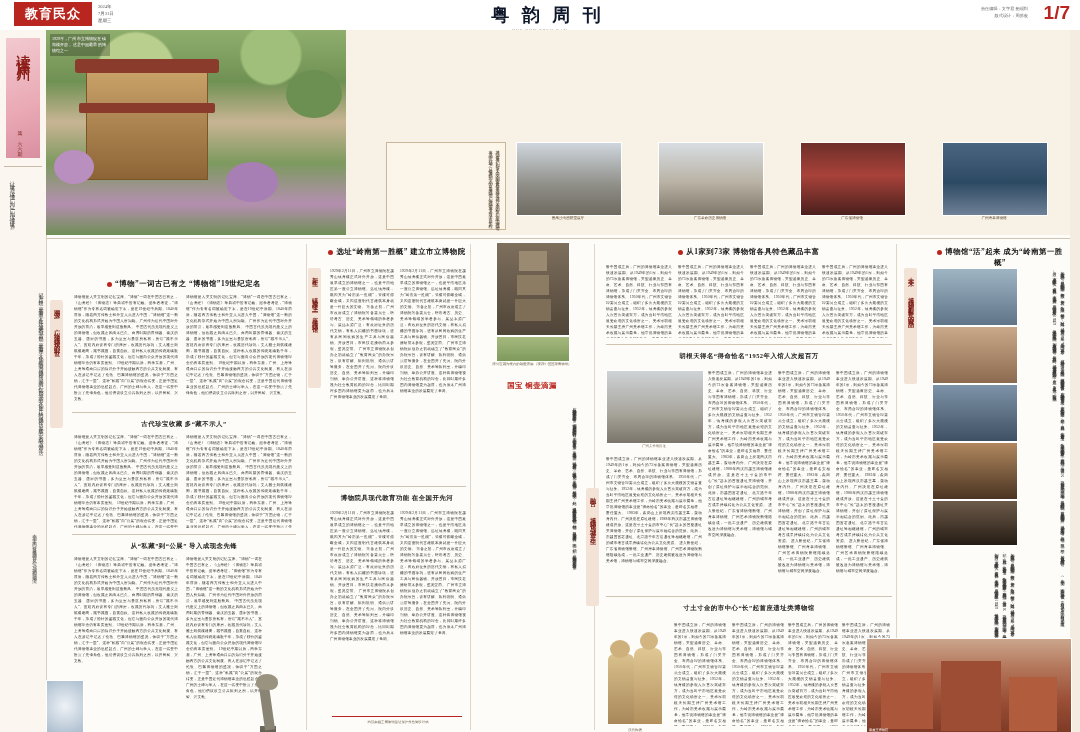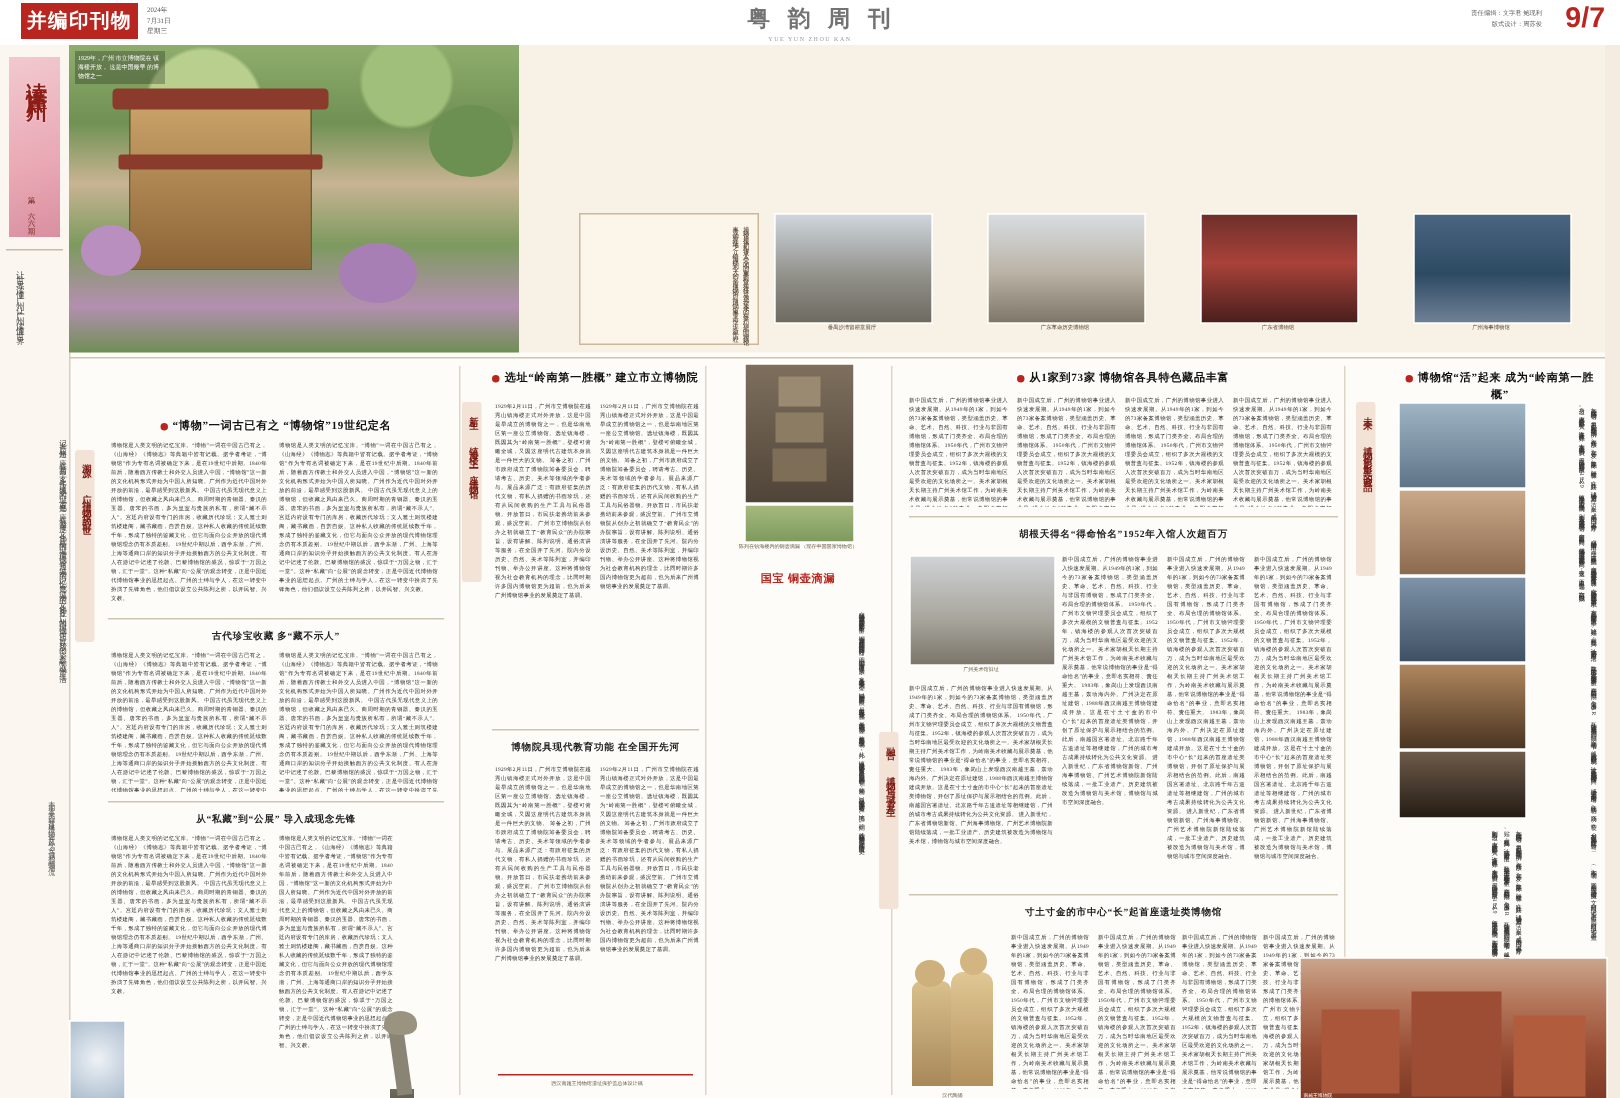--- a/index.html
+++ b/index.html
@@ -6,21 +6,21 @@
   body{width:1080px;height:732px;font-family:"Liberation Serif",serif;overflow:hidden;}
   .page{position:relative;width:1080px;height:732px;background:#fdfcf8;}
 
   
   .masthead{position:absolute;left:0;top:0;width:1080px;height:30px;border-bottom:1px solid #b9261f;background:#fff;}
   .logo{position:absolute;left:14px;top:2px;width:78px;height:24px;background:#b9261f;color:#fff;
         font-size:13px;font-weight:bold;letter-spacing:1px;display:flex;align-items:center;justify-content:center;
         font-family:"Liberation Serif",serif;}
   .logo-date{position:absolute;left:98px;top:3px;font-size:4.5px;color:#555;line-height:7px;}
   .center-title{position:absolute;left:50%;transform:translateX(-50%);top:3px;text-align:center;}
-  .center-title .cn{font-size:15px;color:#737373;font-weight:bold;letter-spacing:4px;margin-left:16px;}
+  .center-title .cn{font-size:18px;color:#0f172a;font-weight:bold;letter-spacing:4px;margin-left:16px;}
   .center-title .py{font-size:4px;color:#999;letter-spacing:1px;margin-top:1px;}
   .mh-right{position:absolute;right:52px;top:5px;font-size:4.2px;color:#666;line-height:7px;text-align:right;}
   .pageno{position:absolute;right:10px;top:2px;font-size:19px;color:#b9261f;font-weight:bold;font-family:"Liberation Sans",sans-serif;}
 
   
   .leftcol{position:absolute;left:0;top:30px;width:46px;height:702px;background:#fbf6ef;border-right:1px solid #d8cfc2;}
   .lc-pink{position:absolute;left:6px;top:8px;width:34px;height:120px;background:linear-gradient(160deg,#f2c9cf,#e9a8b4 60%,#d98fa0);}
   .lc-bigtext{position:absolute;left:9px;top:14px;width:28px;color:#8e1d18;font-size:14px;font-weight:bold;
      writing-mode:vertical-rl;letter-spacing:4px;line-height:28px;text-shadow:0 0 1px #fff;}
   .lc-sub{position:absolute;left:16px;top:96px;font-size:5px;color:#7d2a20;writing-mode:vertical-rl;letter-spacing:2px;}
@@ -85,28 +85,28 @@
   .ph-label{position:absolute;bottom:1px;left:2px;font-size:3.2px;color:#fff;}
 
   .statue{position:absolute;}
 </style>
 </head>
 <body>
 
 <div class="page">
 
   <div class="masthead">
-    <div class="logo">并编印刊物</div>
+    <div class="logo">教育民众</div>
     <div class="logo-date">2024年<br>7月31日<br>星期三</div>
     <div class="center-title">
       <div class="cn">粤 韵 周 刊</div>
       <div class="py">YUE YUN ZHOU KAN</div>
     </div>
     <div class="mh-right">责任编辑：文字君 鲍现利<br>版式设计：周苏俊</div>
-    <div class="pageno">9/7</div>
+    <div class="pageno">1/7</div>
   </div>
 
   <div class="leftcol">
     <div class="lc-pink"></div>
     <div class="lc-bigtext">读懂广州</div>
     <div class="lc-sub">第 一 六 六 期</div>
     <div class="lc-line"></div>
     <div class="lc-v1">让 世 界 读 懂 广 州 让 广 州 读 懂 世 界</div>
     <div class="lc-v2">记 者 广 州 是 一 座 有 着 两 千 多 年 建 城 史 的 城 市 也 是 一 座 有 着 深 厚 文 化 底 蕴 的 城 市 博 物 馆 是 城 市 的 记 忆 也 是 城 市 的 文 化 客 厅 广 州 的 博 物 馆 正 以 开 放 的 姿 态 融 入 城 市 生 活</div>
     <div class="lc-v3">本 期 主 要 内 容

